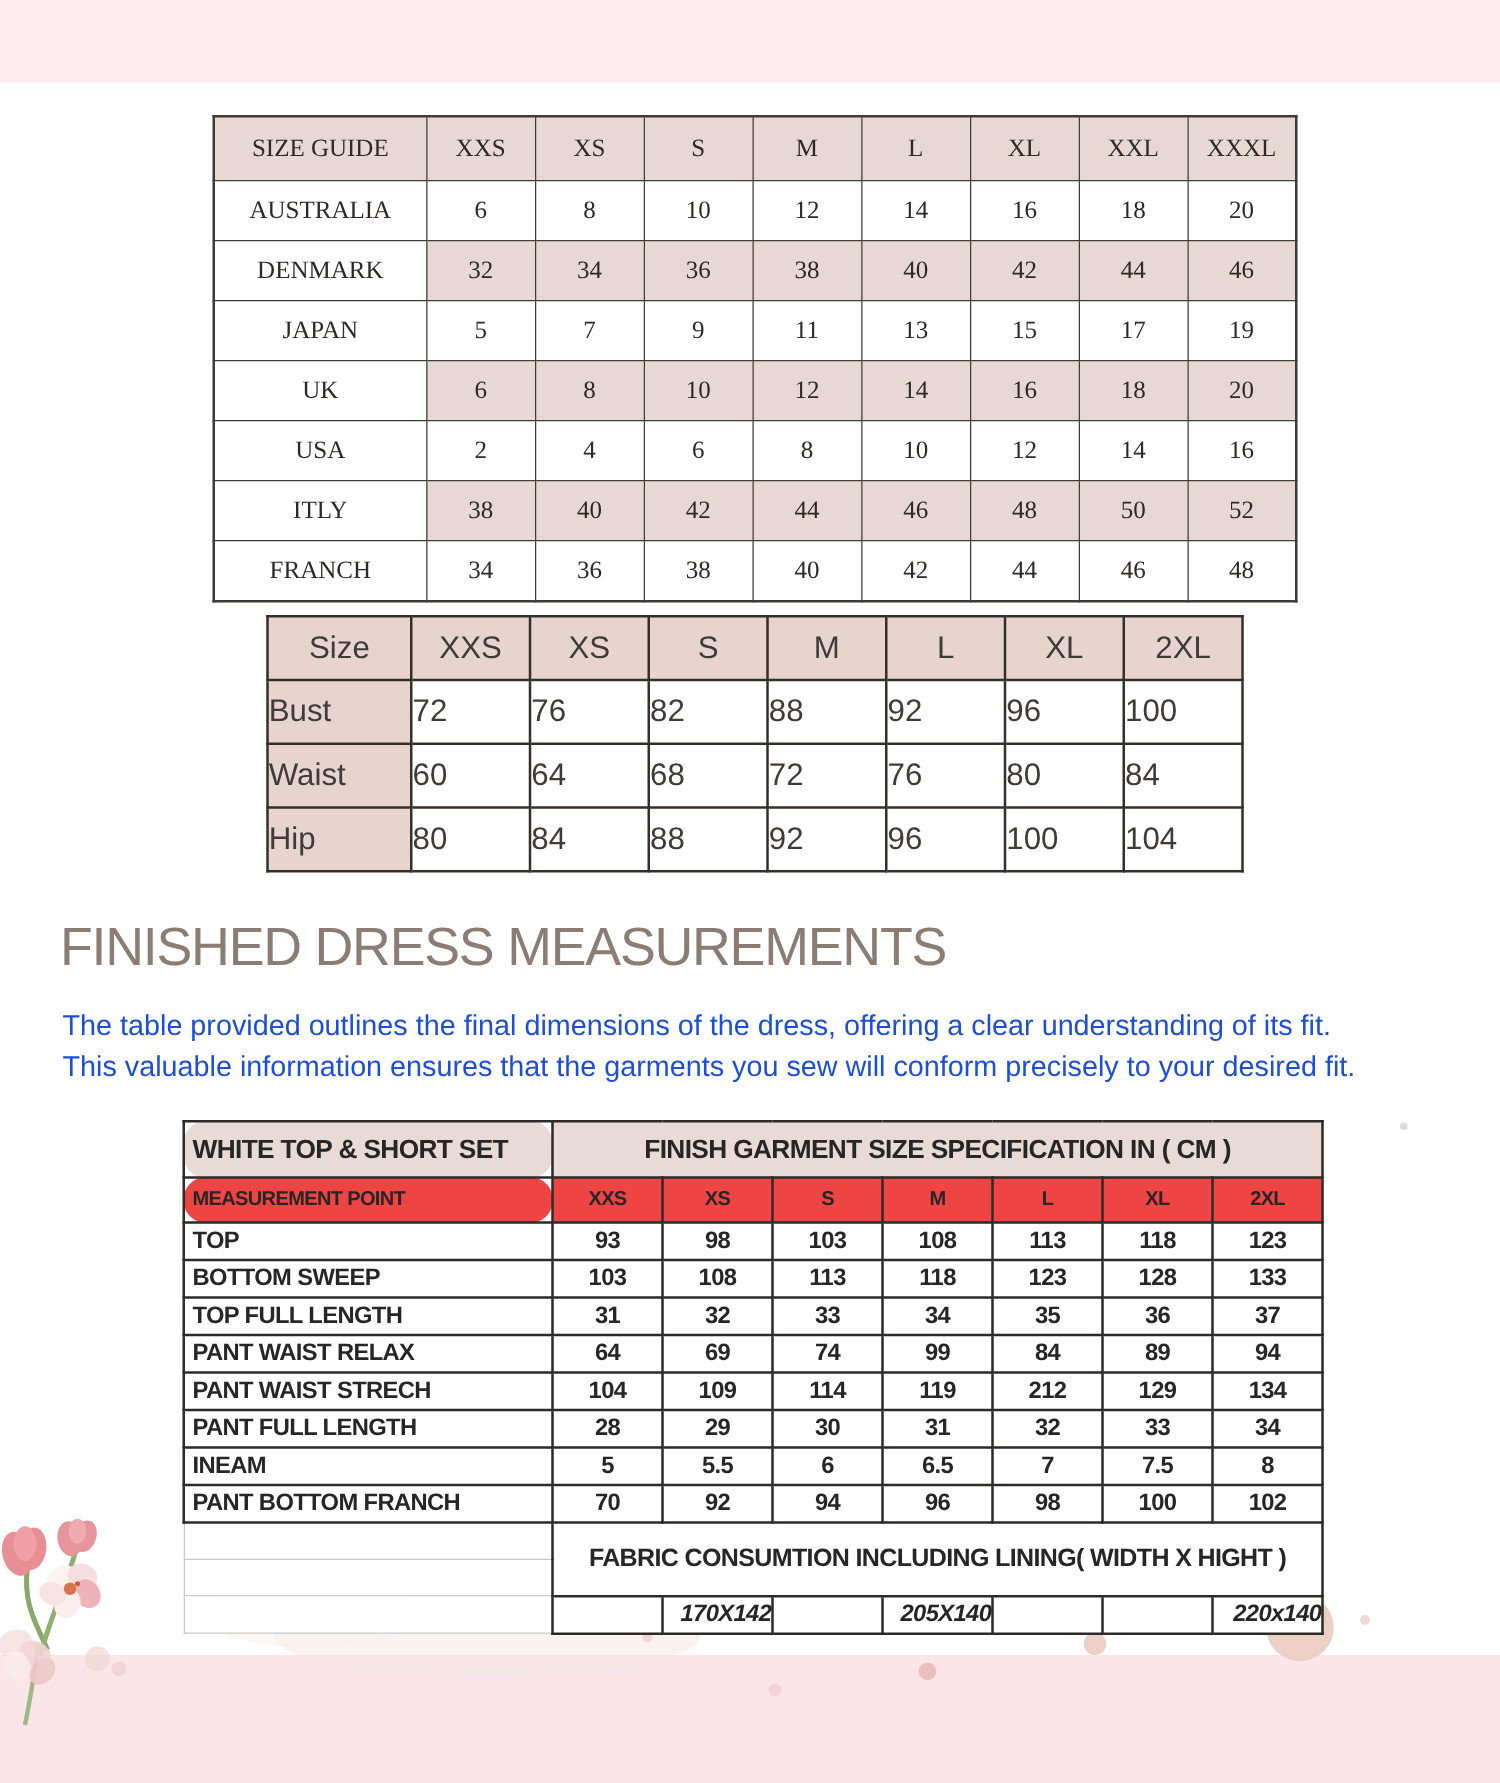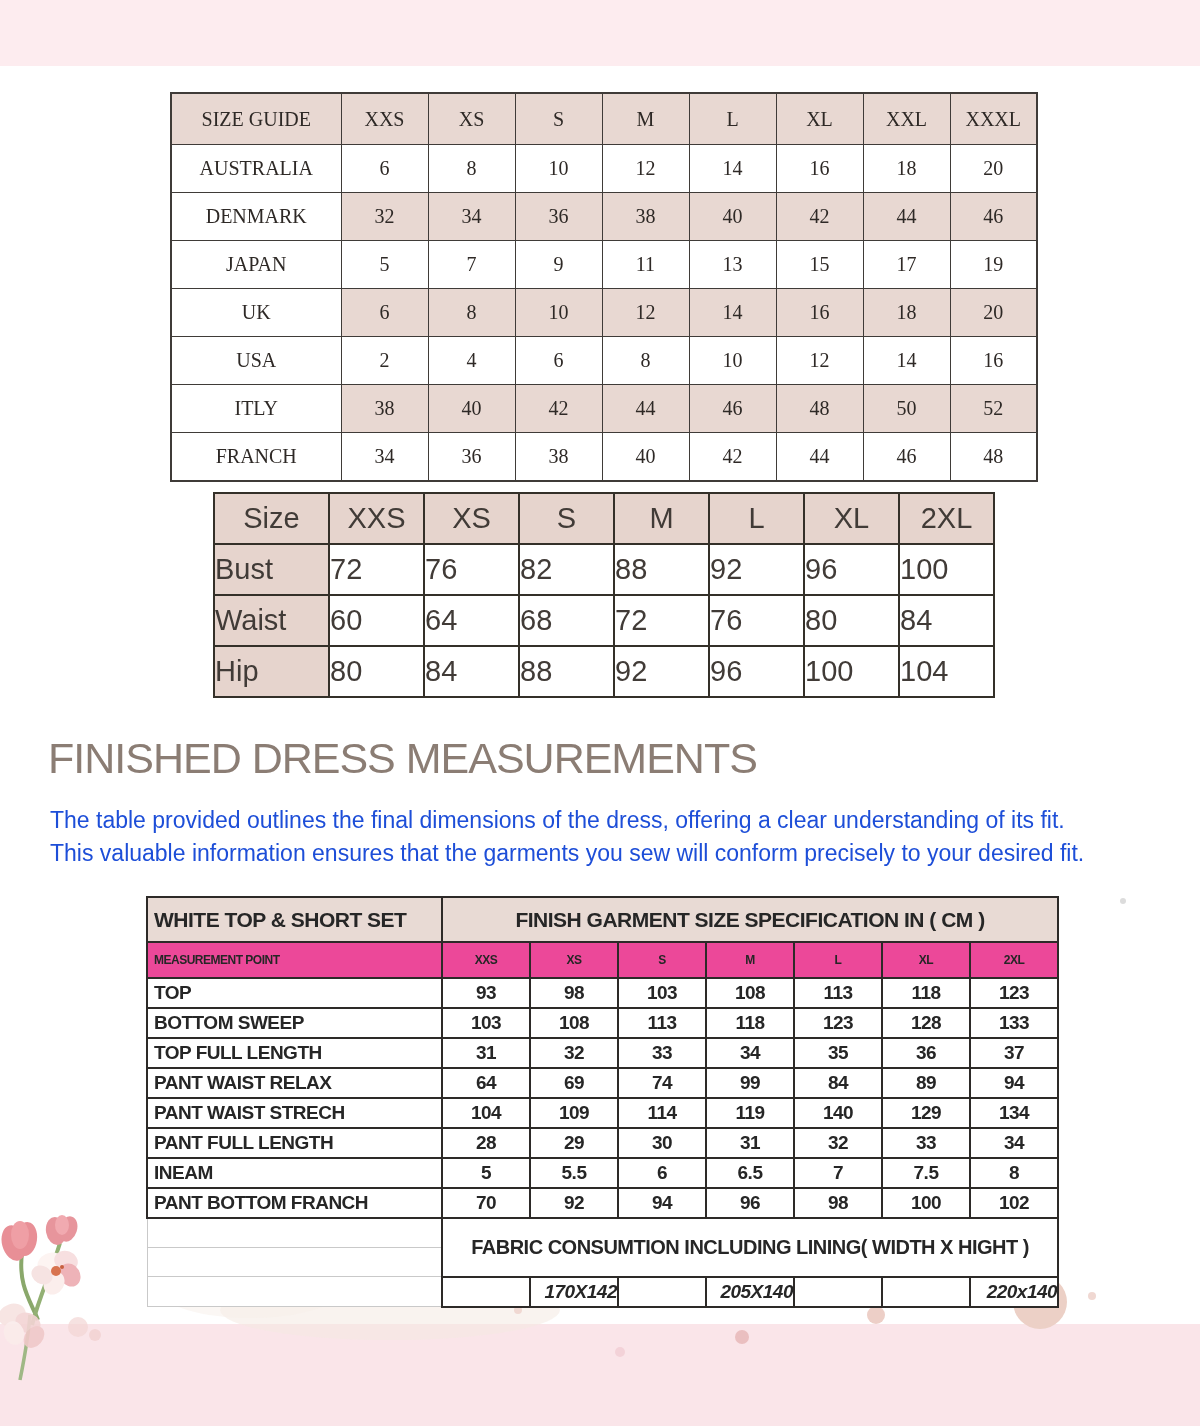--- a/index.html
+++ b/index.html
@@ -38,21 +38,21 @@
   .t1{border:2px solid #3f3b38;}
 
   
   .t2{
     position:absolute;left:213px;top:492px;width:780px;
     color:#413b37;
   }
   .t2 th,.t2 td{
     border:2.5px solid #343029;
     vertical-align:middle;
-    font-weight:normal;font-size:29px;
+    font-weight:normal;font-size:25px;
     padding:0;background:#ffffff;
   }
   .t2 tr.head th{background:#e6d4cd;height:49px;}
   .t2 td.lab{background:#e6d4cd;}
   .t2 tr.row td{height:49px;}
 
   
   .sec-heading{
     position:absolute;left:48px;top:734px;
     font-family:Liberation Sans, sans-serif;
@@ -71,22 +71,22 @@
     color:#262626;
     letter-spacing:-0.5px;
   }
   .t3 td{
     border:2px solid #2d2a28;
     vertical-align:middle;text-align:center;
     font-weight:bold;font-size:19px;padding:0;
     background:#ffffff;
   }
   .t3 tr.h1 td{background:#e8dad4;height:43px;font-size:21px;}
-  .t3 tr.h2 td{background:#ec4899;height:34px;font-size:12px;}
-  .t3 td.lab{text-align:left;padding-left:6px;}
+  .t3 tr.h2 td{background:#ef4444;height:34px;font-size:16px;}
+  .t3 td.lab{text-align:left;padding-left:6px;border-radius:17px;}
   .t3 tr.d td{height:28px;}
   .t3 td.faint{
     border:1.5px solid #c9c9c9;
     background:#ffffff;height:28px;
   }
   .t3 td.fabric{height:56px;font-size:20px;}
   .t3 tr.fv td.val{height:28px;text-align:right;padding-left:3px;font-style:italic;}
 
   
   .decor{position:absolute;pointer-events:none;}
@@ -366,21 +366,21 @@
       <td>84</td>
       <td>89</td>
       <td>94</td>
     </tr>
     <tr class="d">
       <td class="lab">PANT WAIST STRECH</td>
       <td>104</td>
       <td>109</td>
       <td>114</td>
       <td>119</td>
-      <td>140</td>
+      <td>212</td>
       <td>129</td>
       <td>134</td>
     </tr>
     <tr class="d">
       <td class="lab">PANT FULL LENGTH</td>
       <td>28</td>
       <td>29</td>
       <td>30</td>
       <td>31</td>
       <td>32</td>

